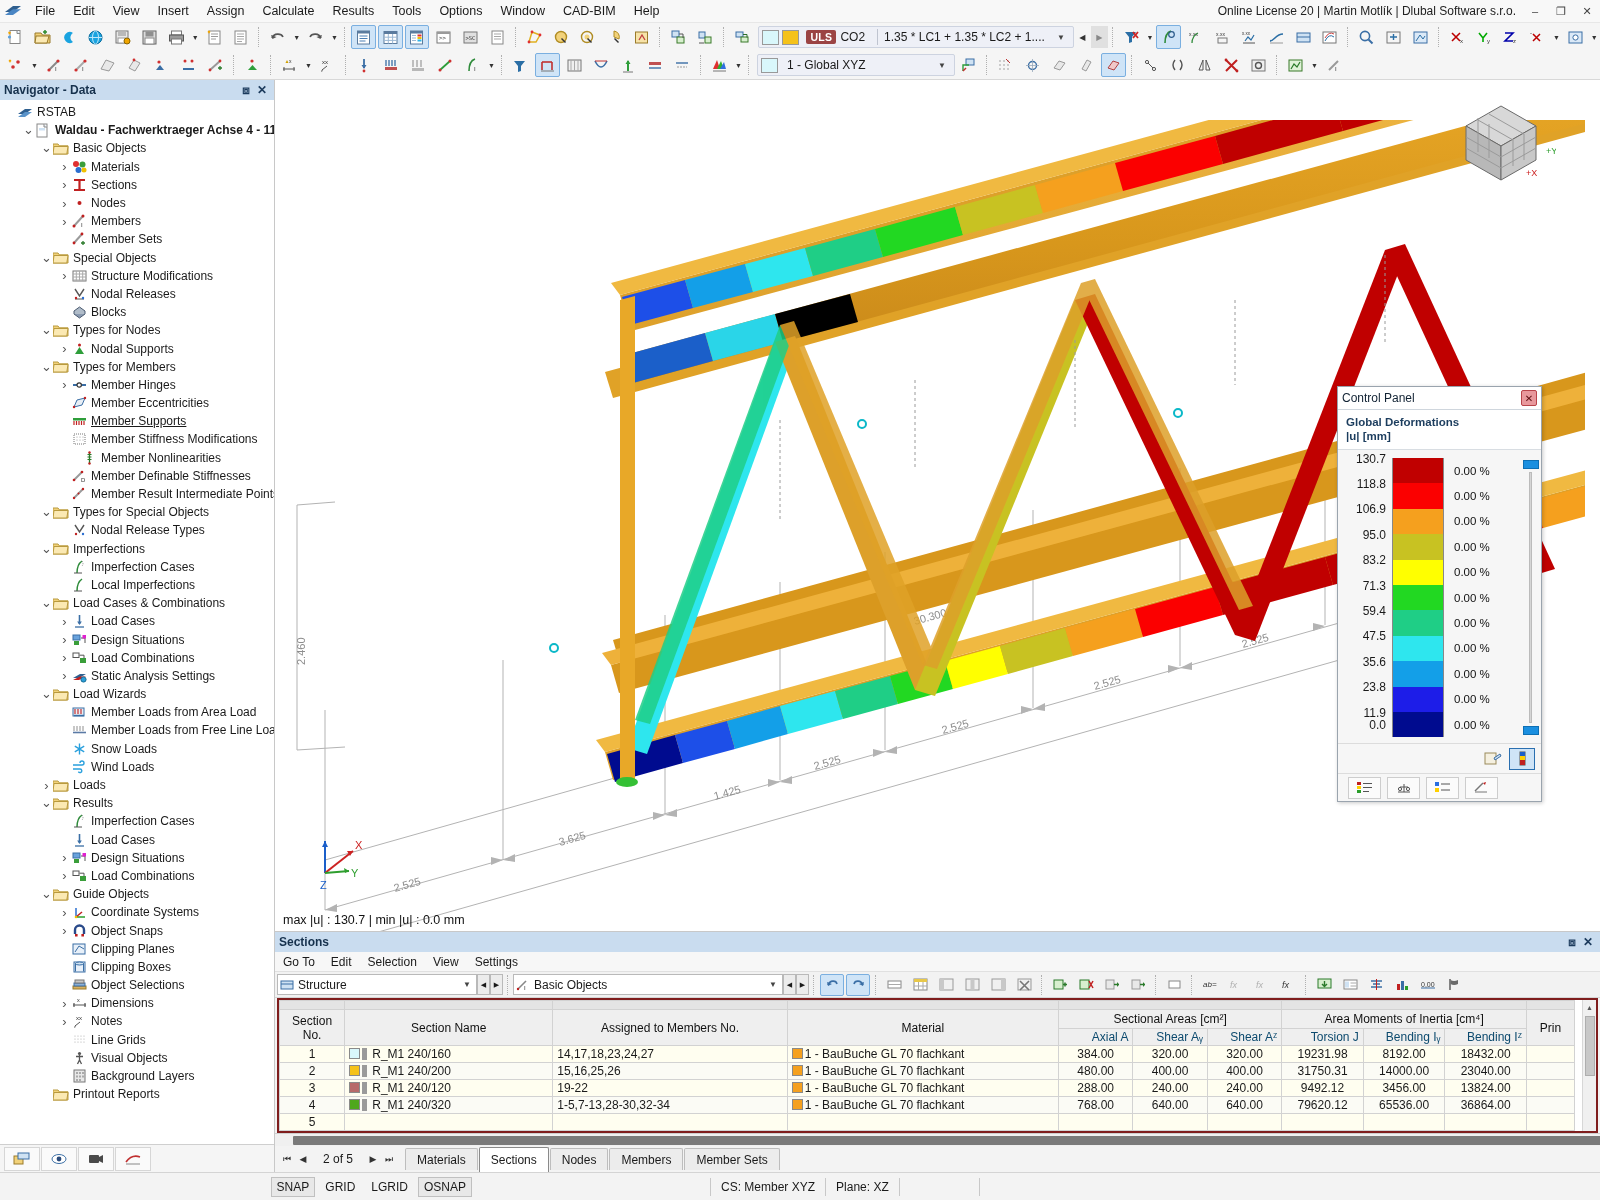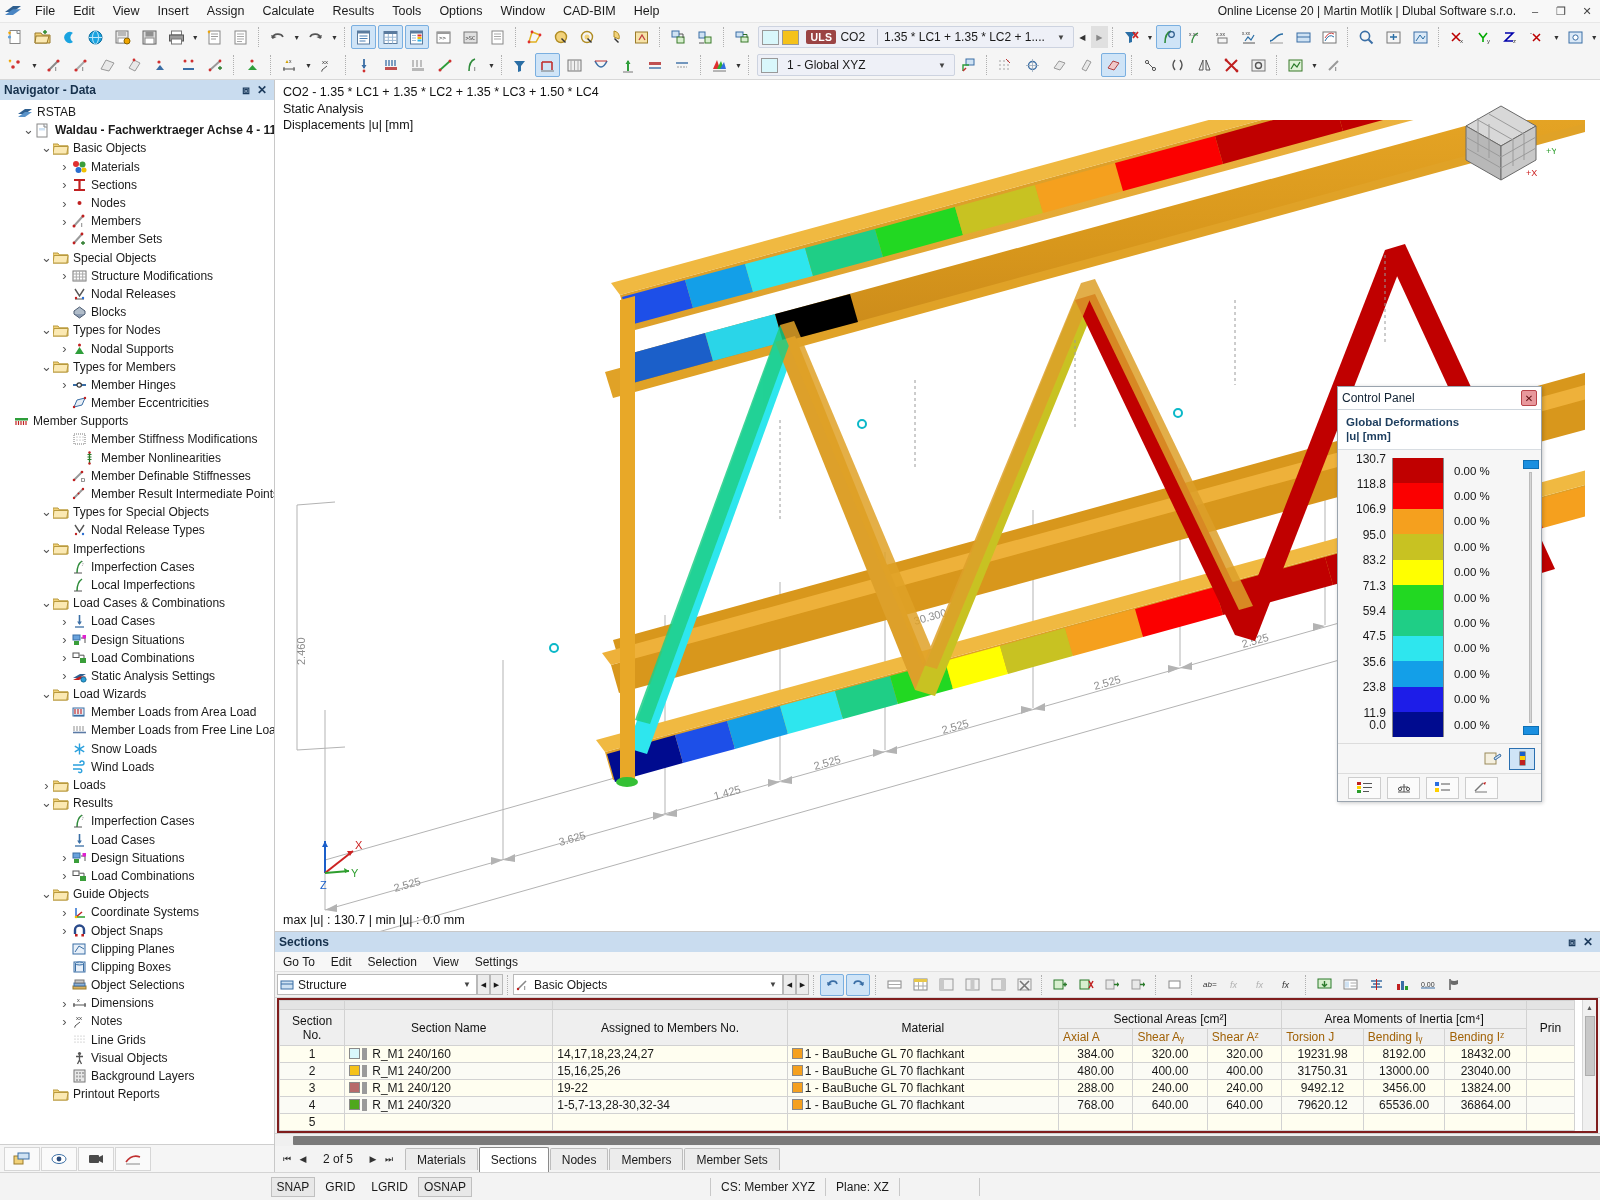--- a/index.html
+++ b/index.html
@@ -153,21 +153,21 @@
   .selcombo .cr { font-size:8px; color:#444; padding-right:3px;}
   .spin { width: 13px; height: 21px; border:1px solid #b9b9b9; background:#ececec; display:flex;align-items:center;justify-content:center;font-size:7px;}
   .tbtn2 { width: 24px; height: 22px; margin: 0 1px; display:flex;align-items:center;justify-content:center;border:1px solid transparent;border-radius:2px;}
   .tbtn2.active { background:#cfe4f7; border-color:#7aafe0;}
 
   .gridwrap { flex: 1; overflow: hidden; background:#fff; border: 2px solid #7f1d1d; margin: 0 2px; position:relative;}
   table.grid { border-collapse: collapse; width: 1296px; font-size: 12px; table-layout: fixed; }
   table.grid th, table.grid td { border: 1px solid #d2d2d2; padding: 1px 4px; height: 16px; }
   table.grid thead tr.g0 th { background: #e4e4e4; height: 9px; padding:0; border-bottom:1px solid #d2d2d2;}
   table.grid thead tr.g1 th { background: #efefef; font-weight: normal; color:#111; text-align:center; vertical-align: middle; height: 19px;}
-  table.grid thead tr.g2 th { background: #efefef; font-weight: normal; color:#a16207; text-align:left; height: 17px;}
+  table.grid thead tr.g2 th { background: #efefef; font-weight: normal; color:#0c4a6e; text-align:right; height: 17px;}
   table.grid td.num { text-align: center; }
   table.grid td.idx { background: #d6d6d6; text-align: center; }
   table.grid tr.odd td { background: #fffef0; }
   table.grid tr.even td { background: #fbfbf5; }
   .cellswatch { display:inline-block; width:11px; height:11px; border:1px solid #8a8a8a; vertical-align:-1px; margin-right:2px;}
   .cellbar { display:inline-block; width:5px; height:12px; background:#9a9a9a; vertical-align:-2px; margin-right:5px;}
   .hscroll { height: 13px; background: #f0f0f0; border-top:1px solid #d0d0d0; position: relative;}
   .hscroll .thumb { position:absolute; left: 18px; top:2px; height: 9px; width: 1480px; background:#7a7a7a; border-radius:1px;}
   .vscroll { position:absolute; right:0; top:0; bottom:0; width:14px; background:#f0f0f0; border-left:1px solid #d7d7d7;}
   .vscroll .thumb { position:absolute; left:2px; top:16px; width:10px; height:60px; background:#c8c8c8; border:1px solid #aeaeae;}
@@ -979,21 +979,21 @@
             <span class="nexp"></span>
             <span class="nicon">
               <svg width="15" height="14" viewBox="0 0 15 14">
                 <path d="M2 11 L5 4 L13 2 L10 9z" fill="#e8eef5" stroke="#3a6ea5"></path>
                 <circle cx="2" cy="11" r="1.2" fill="#c02020"></circle>
                 <circle cx="13" cy="2" r="1.2" fill="#c02020"></circle>
               </svg>
             </span>
             <span class="nlabel">Member Eccentricities</span>
           </div>
-          <div class="nrow" style="">
+          <div class="nrow" style="padding-left: 58px; text-decoration: underline;">
             <span class="nexp"></span>
             <span class="nicon">
               <svg width="15" height="14" viewBox="0 0 15 14">
                 <rect x="1" y="4" width="13" height="2.5" fill="#2e9e3a"></rect>
                 <path d="M2 7v4M4.5 7v4M7 7v4M9.5 7v4M12 7v4" stroke="#c02020" stroke-width="1.2"></path>
               </svg>
             </span>
             <span class="nlabel">Member Supports</span>
           </div>
           <div class="nrow" style="padding-left: 58px;">
@@ -1445,25 +1445,20 @@
               <path d="M2 13h14" stroke="#888"></path>
             </svg>
         </div>
       </div>
     </div>
 
     <div class="mainarea">
 
       <div class="viewport">
 
-        <div class="vp-caption">
-          <div>CO2 - 1.35 * LC1 + 1.35 * LC2 + 1.35 * LC3 + 1.50 * LC4</div>
-          <div>Static Analysis</div>
-          <div>Displacements |u| [mm]</div>
-        </div>
 
         <svg id="truss-svg" width="1310" height="825" viewBox="0 0 1310 825" style="position:absolute;left:0;top:40px;">
           <defs>
             <linearGradient id="wood" x1="0" y1="0" x2="0" y2="1">
               <stop offset="0%" stop-color="#e9a827"></stop>
                 <stop offset="55%" stop-color="#d8971c"></stop>
                 <stop offset="100%" stop-color="#c5851a"></stop>
             </linearGradient>
             <linearGradient id="woodLight" x1="0" y1="0" x2="0" y2="1">
               <stop offset="0%" stop-color="#f2bb49"></stop>
@@ -2031,21 +2026,21 @@
                 </tr>
                 <tr class="even">
                   <td class="idx">2</td>
                   <td><span class="cellswatch" style="background:#f5c21a"></span><span class="cellbar"></span><span>R_M1 240/200</span></td>
                   <td>15,16,25,26</td>
                   <td><span class="cellswatch" style="background:#f5a01e"></span><span>1 - BauBuche GL 70 flachkant</span></td>
                   <td class="num">480.00</td>
                   <td class="num">400.00</td>
                   <td class="num">400.00</td>
                   <td class="num">31750.31</td>
-                  <td class="num">13000.00</td>
+                  <td class="num">14000.00</td>
                   <td class="num">23040.00</td>
                   <td class="num"></td>
                 </tr>
                 <tr class="odd">
                   <td class="idx">3</td>
                   <td><span class="cellswatch" style="background:#b76a6a"></span><span class="cellbar"></span><span>R_M1 240/120</span></td>
                   <td>19-22</td>
                   <td><span class="cellswatch" style="background:#f5a01e"></span><span>1 - BauBuche GL 70 flachkant</span></td>
                   <td class="num">288.00</td>
                   <td class="num">240.00</td>

